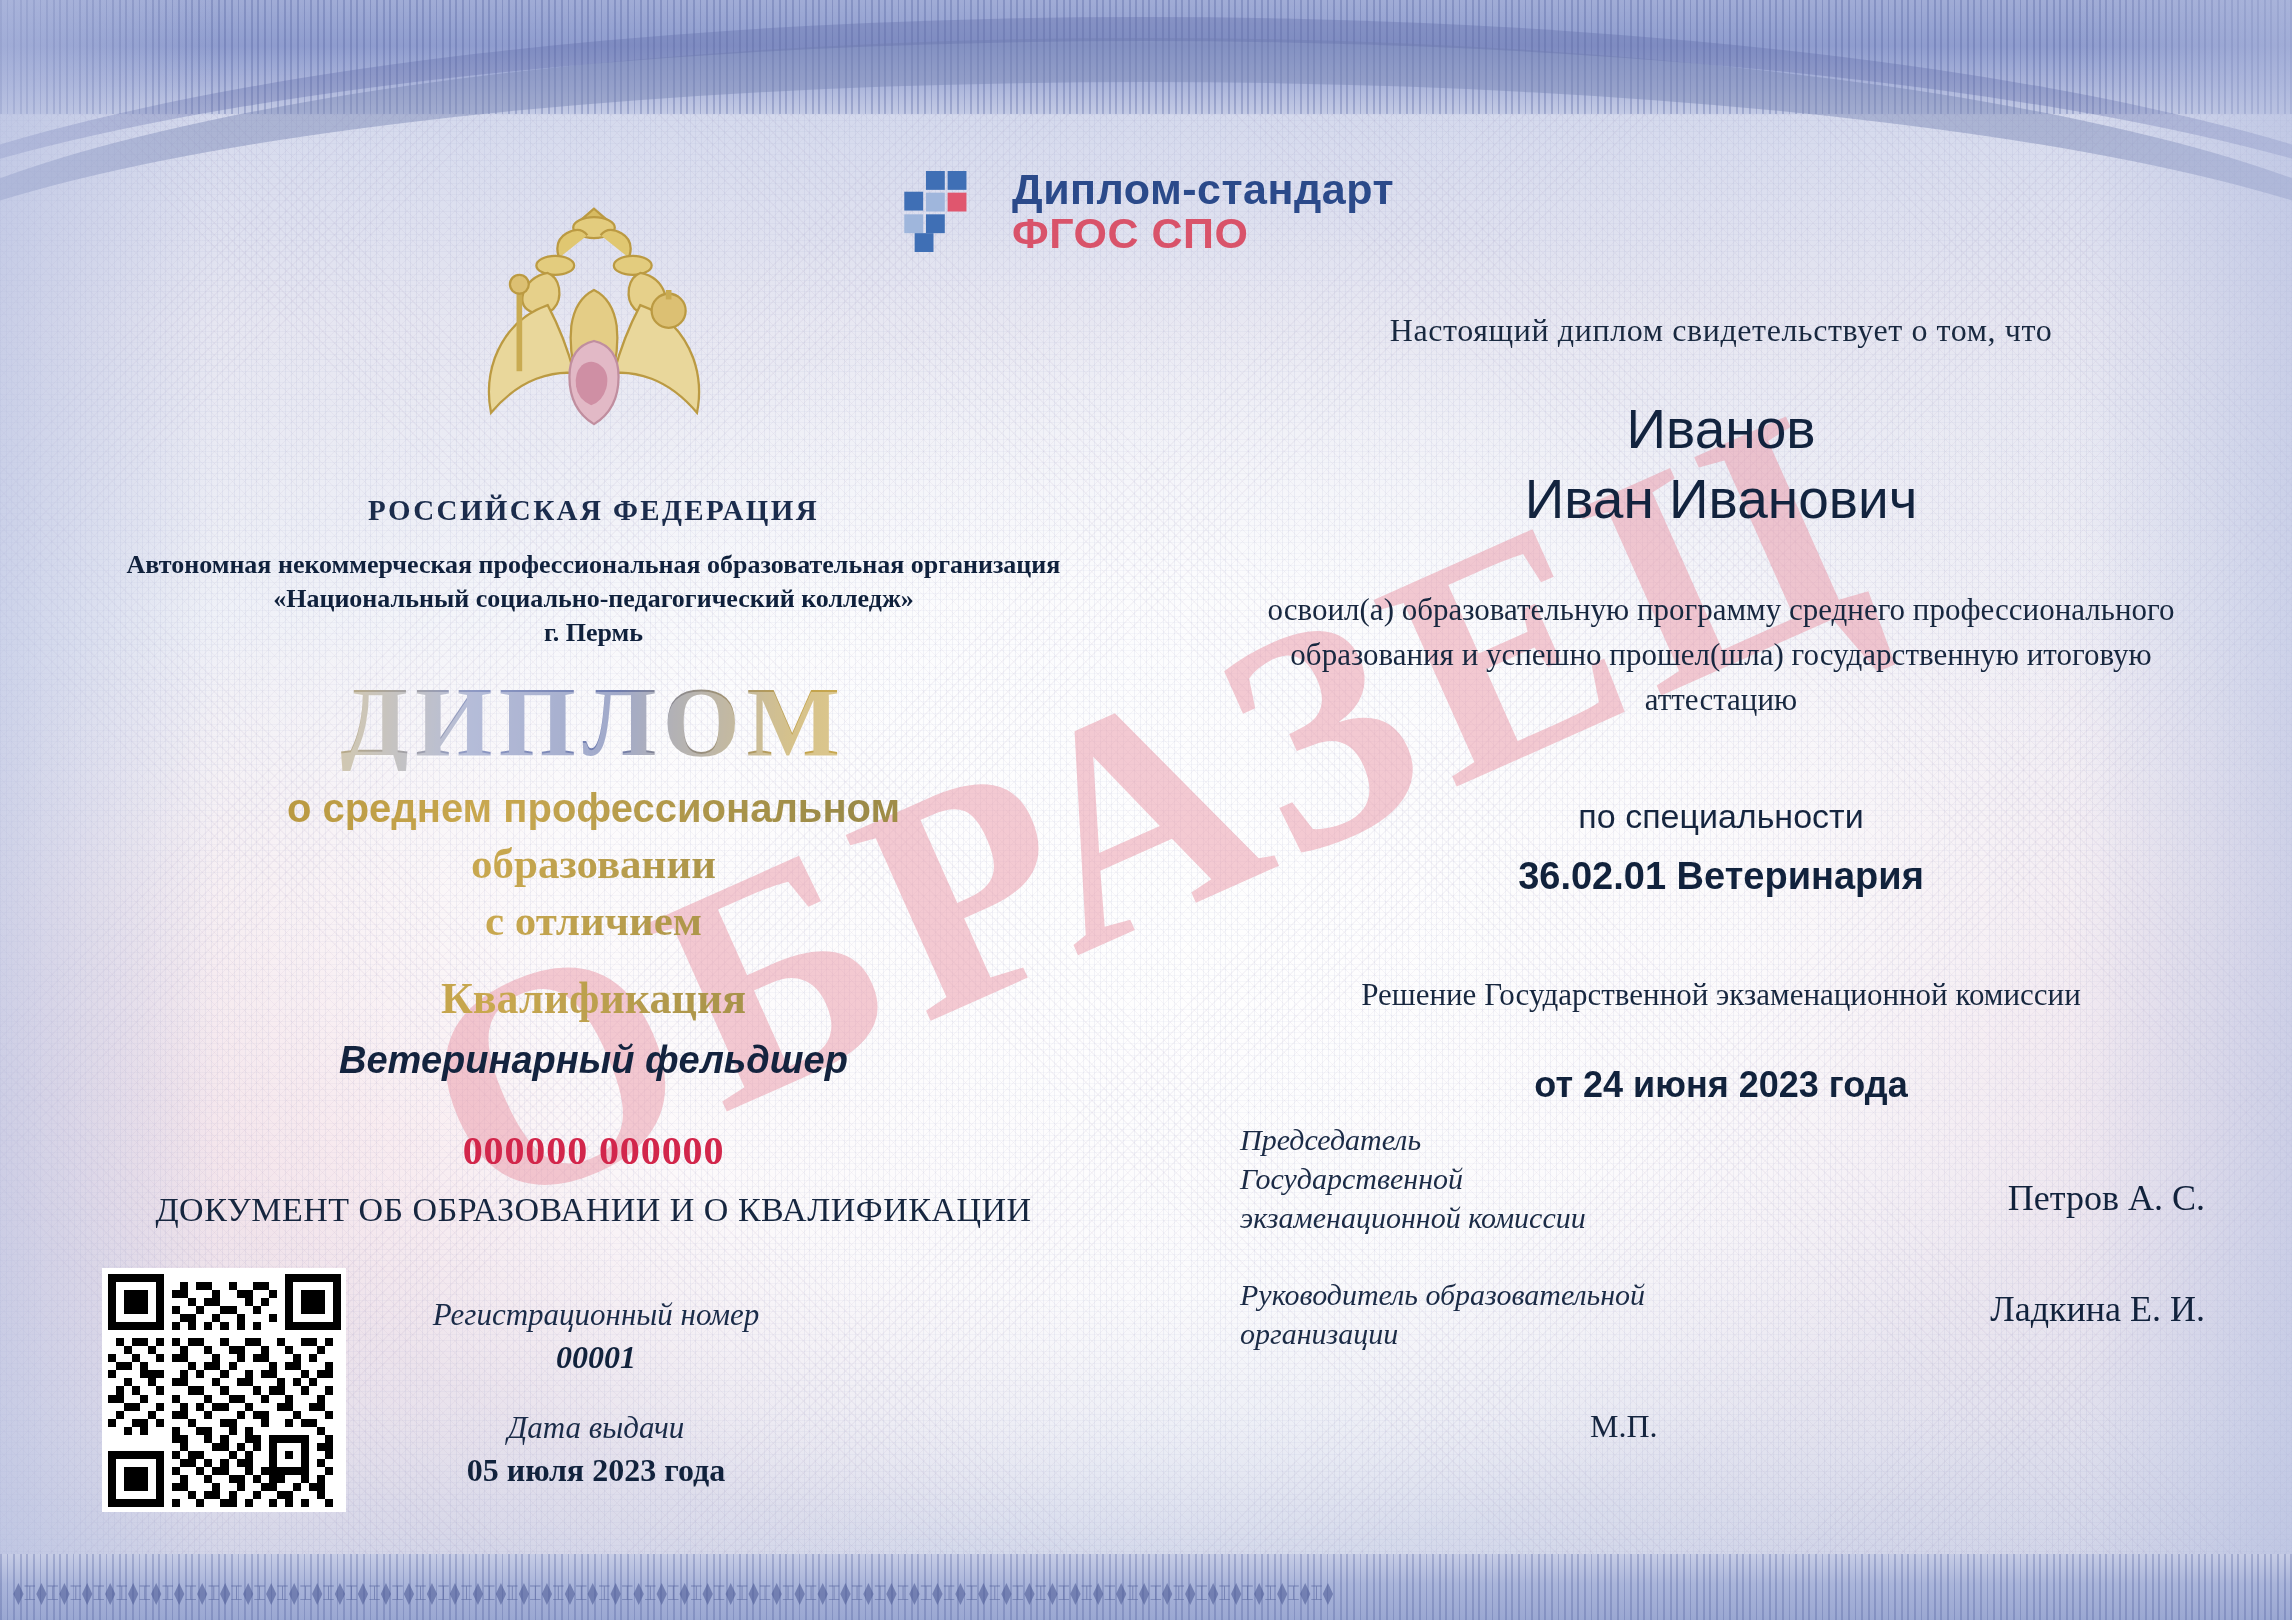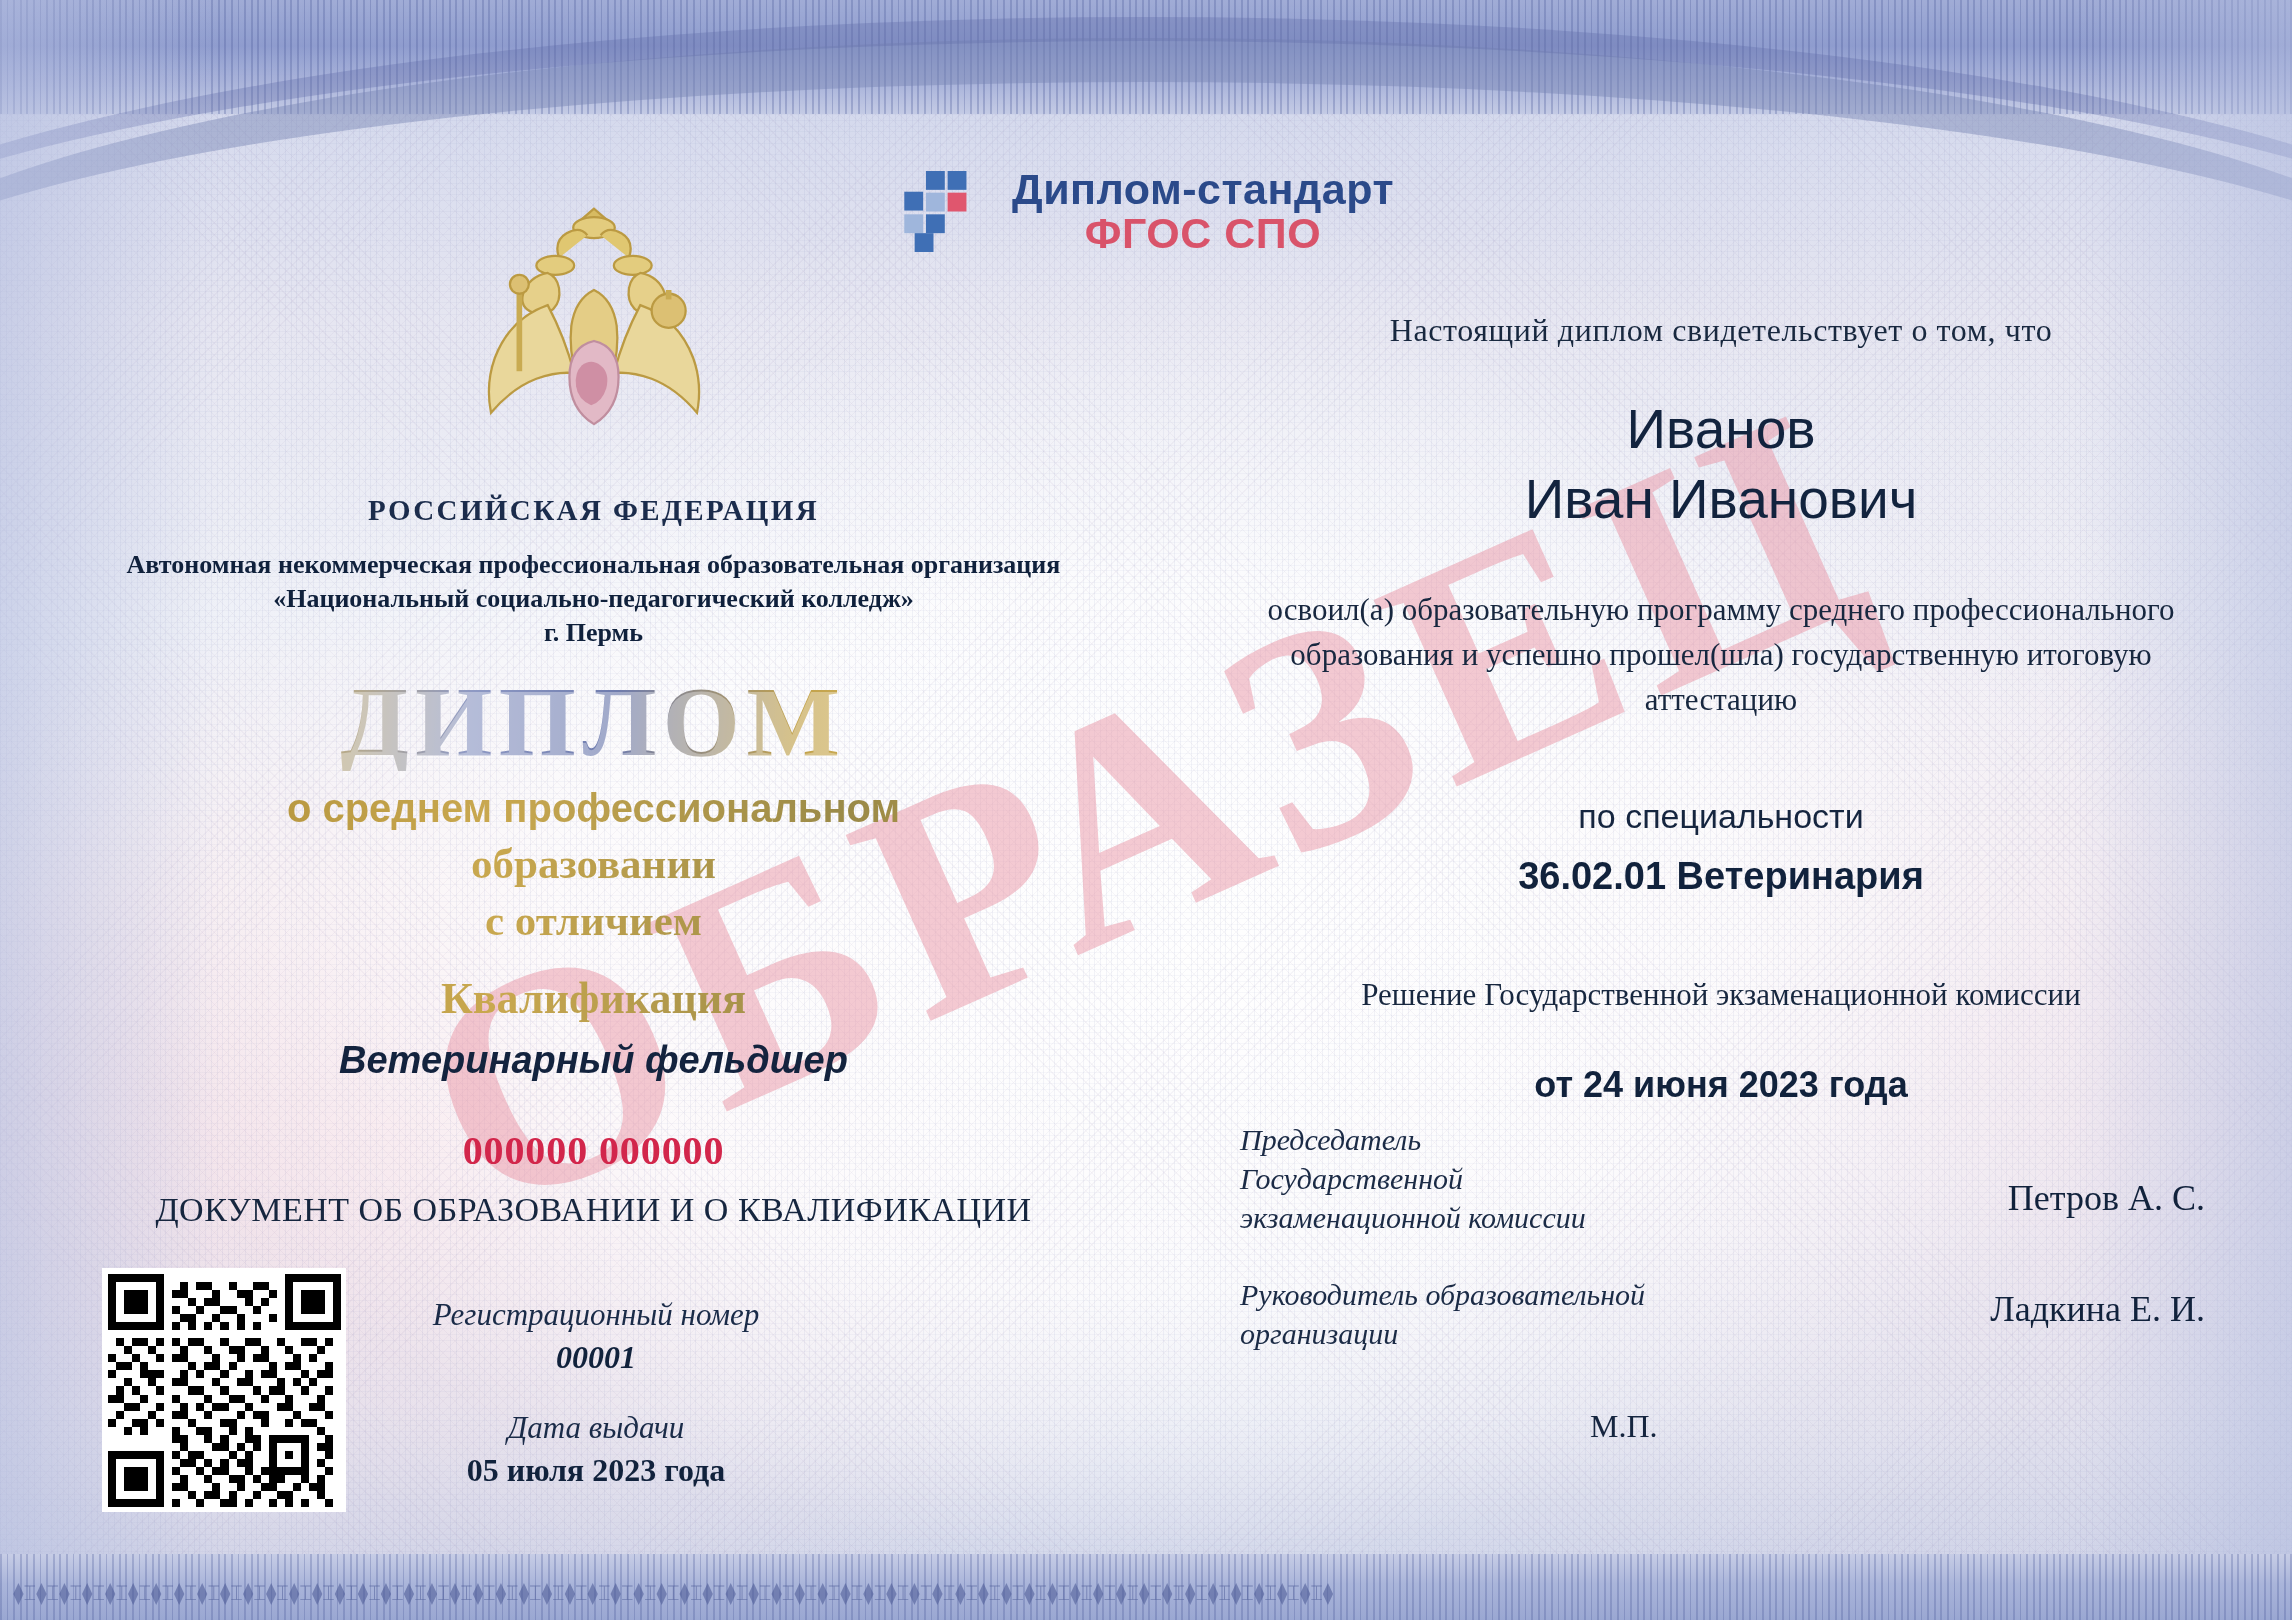--- a/index.html
+++ b/index.html
@@ -148,21 +148,20 @@
     font-weight: 700;
     color: #2b4a8a;
     letter-spacing: 0.5px;
   }
   .brand-line2 {
     font-family: "Liberation Sans", sans-serif;
     font-size: 43px;
     font-weight: 700;
     color: #d9536a;
     letter-spacing: 0.5px;
-    text-align: center;
   }
 
   
   .left-col {
     position: absolute;
     left: 85px;
     top: 199px;
     width: 1017px;
     text-align: center;
     color: #14233f;

